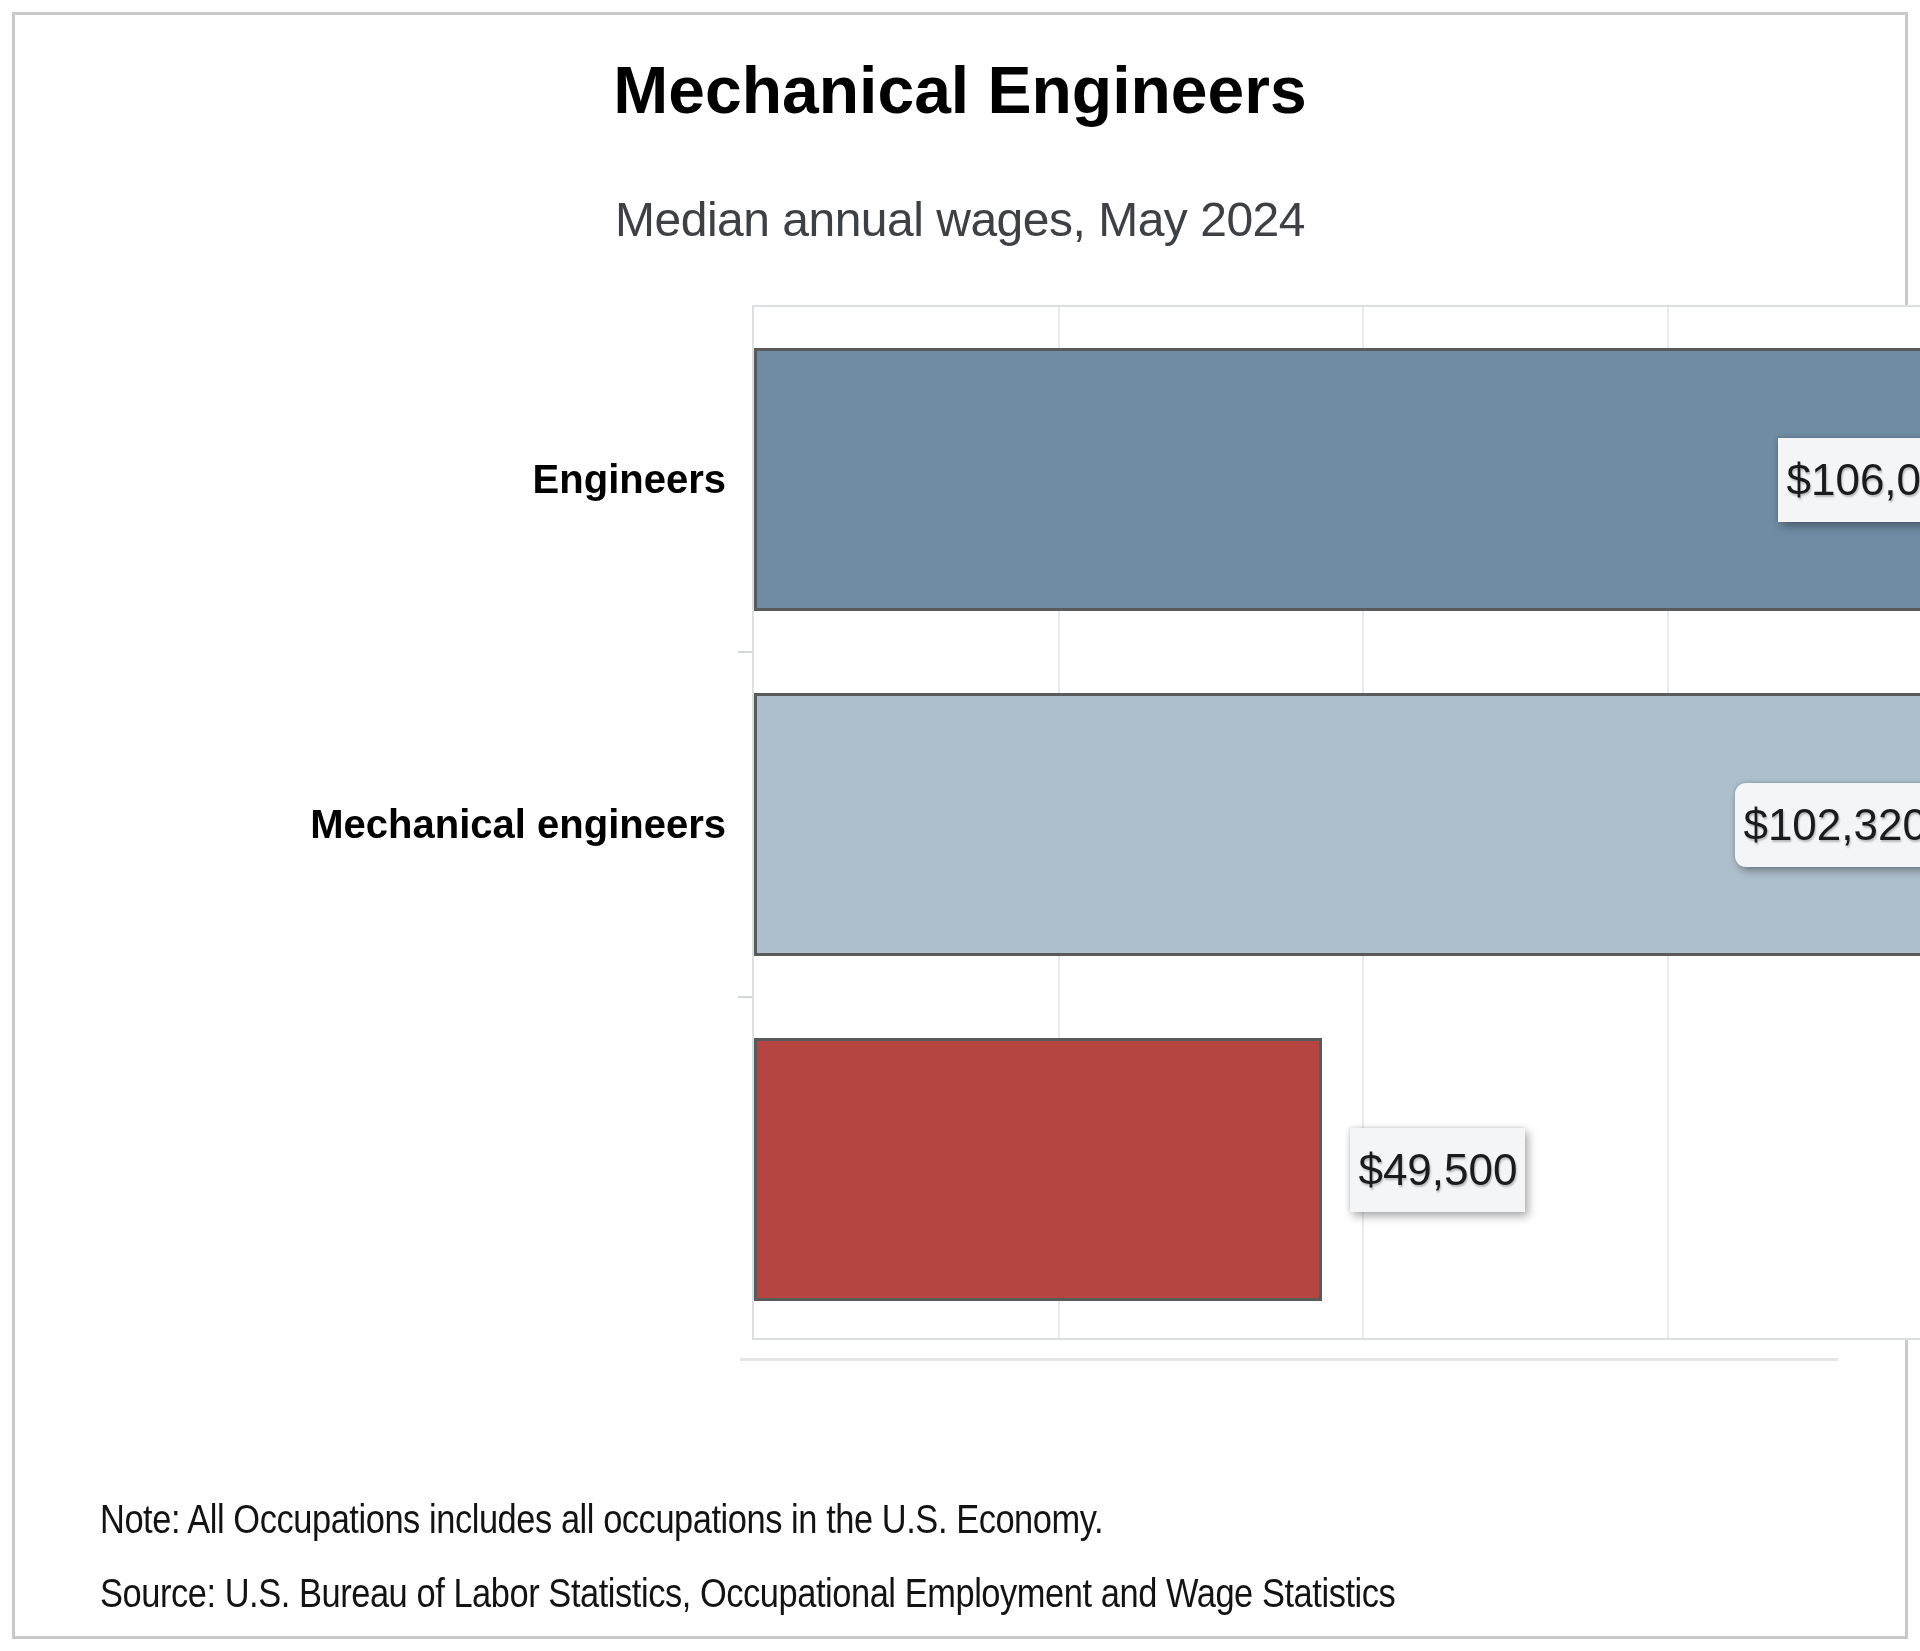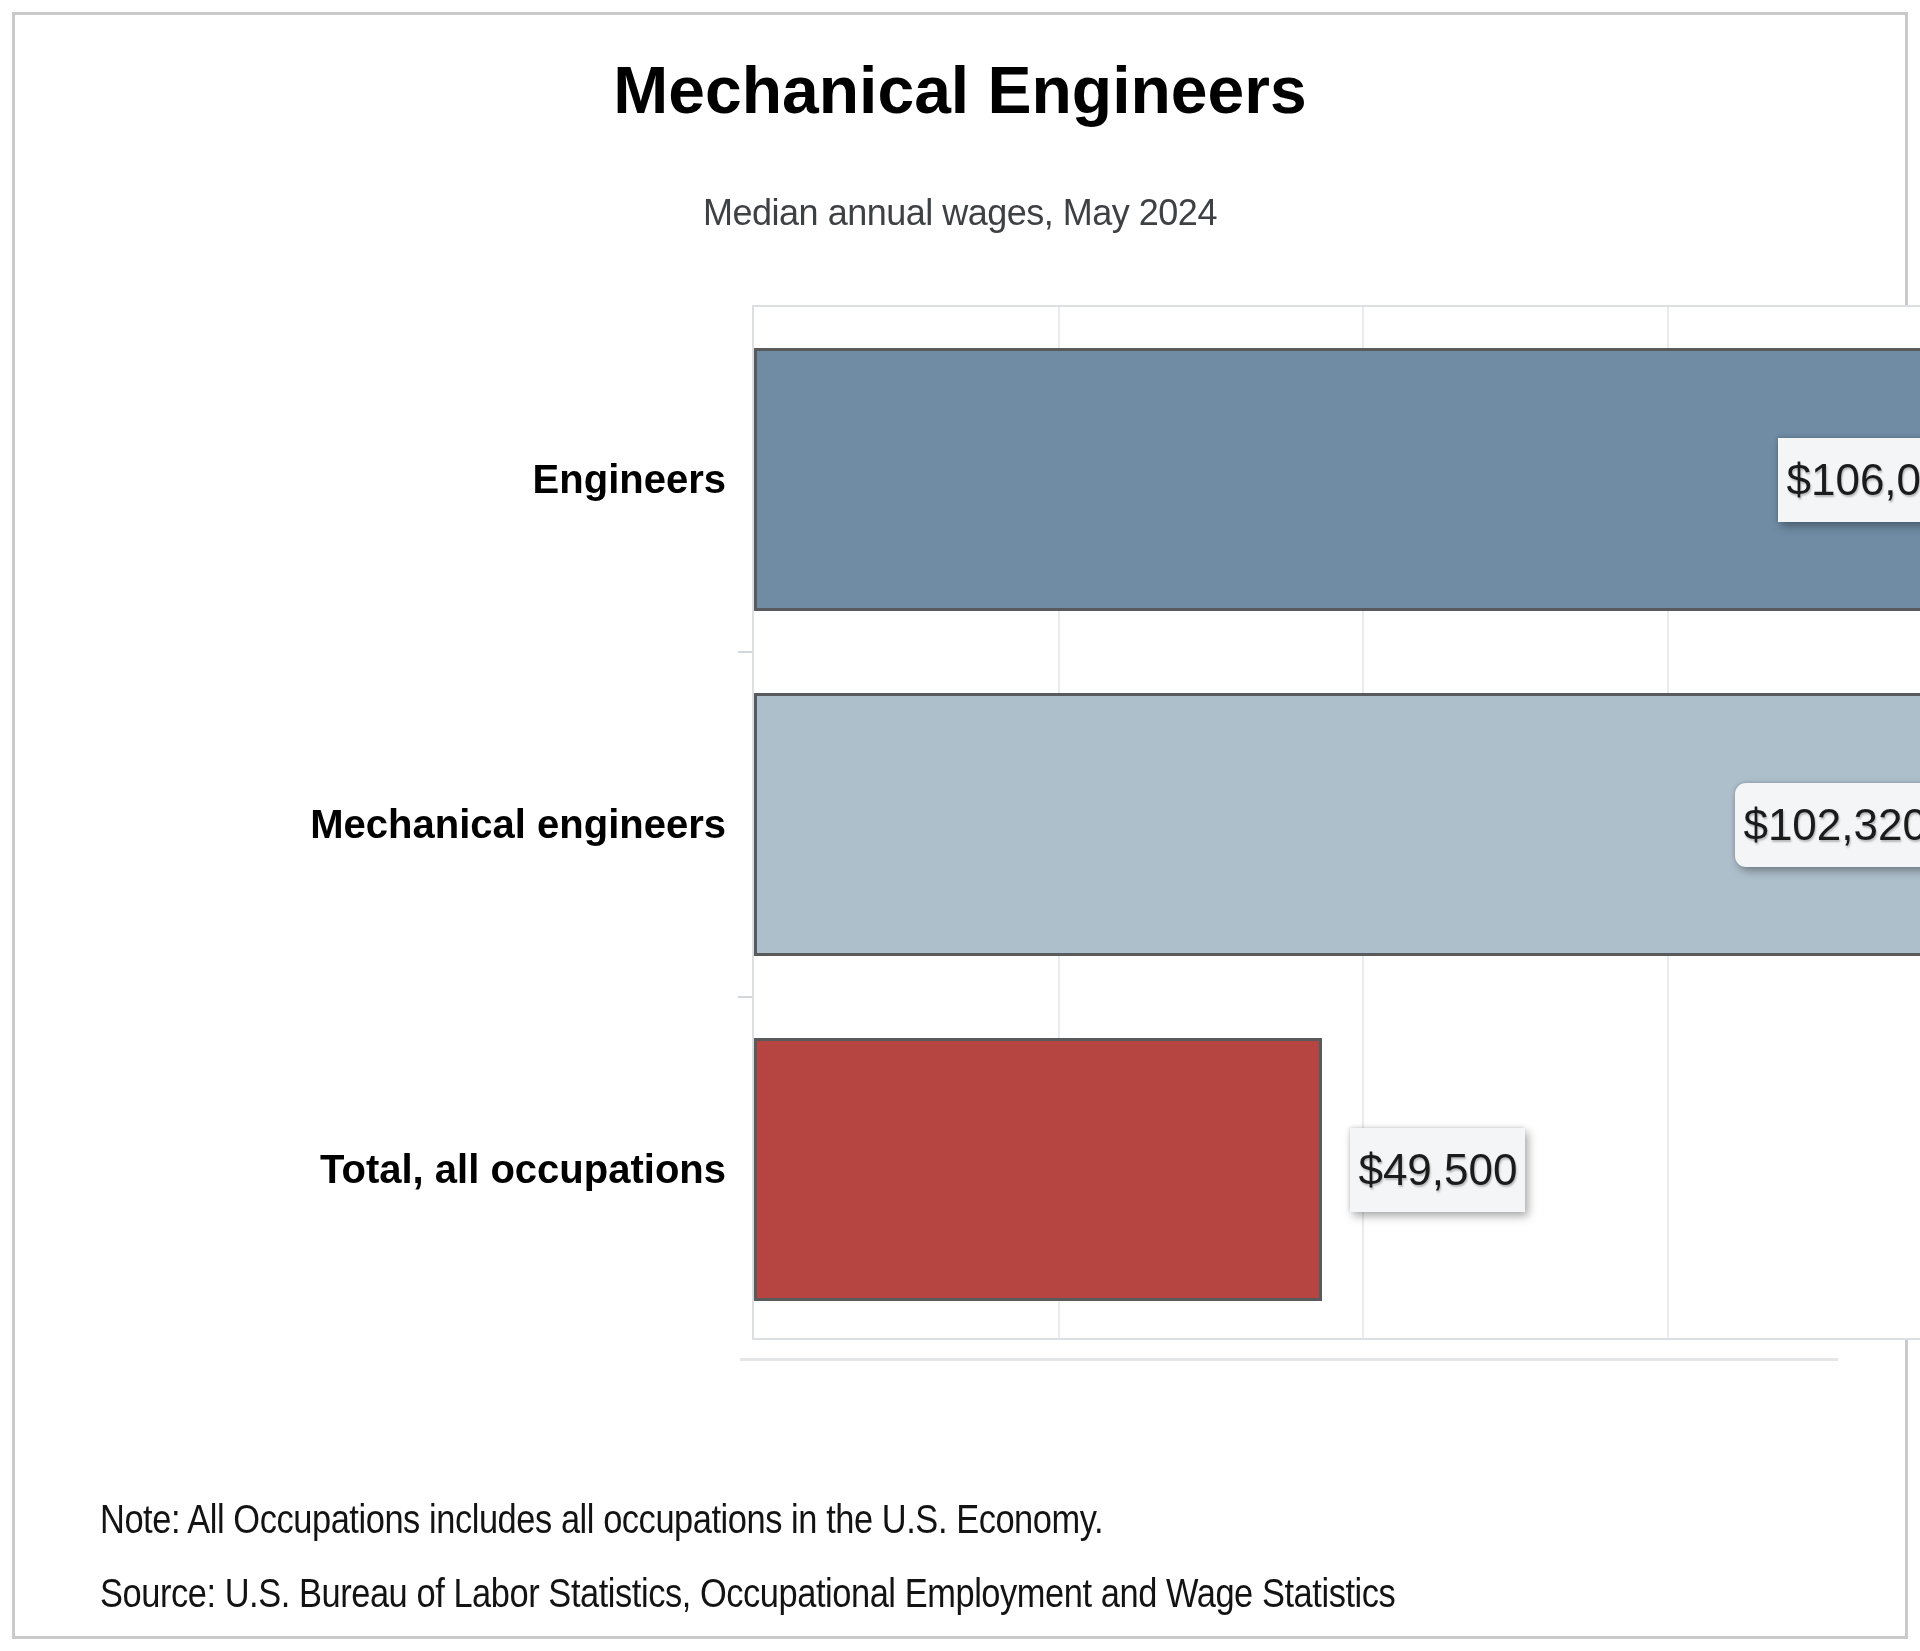--- a/index.html
+++ b/index.html
@@ -14,21 +14,21 @@
     border: 3px solid #c9c9c9;
     pointer-events: none;
   }
   .title {
     position: absolute; left: 0; top: 52px; width: 100%;
     margin: 0; text-align: center;
     font-size: 66px; font-weight: bold; color: #000000;
   }
   .subtitle {
     position: absolute; left: 0; top: 192px; width: 100%;
-    text-align: center; font-size: 36px; color: #3e4144;
+    text-align: center; font-size: 48px; color: #3e4144;
     letter-spacing: -0.5px;
   }
   .plot {
     position: absolute; left: 752px; top: 305px;
     width: 1222px; height: 1035px;
     box-sizing: border-box;
     border: 2px solid #dcdfe1;
     background: #ffffff;
   }
   .gridline {
@@ -96,21 +96,20 @@
       <div class="val inside" style="right: 0%;">$106,070</div>
     </div>
 
     <div class="row">
       <div class="cat">Mechanical engineers</div>
       <div class="bar" style="width: 96.4646%; background-color: rgb(174, 191, 204); border-color: rgb(89, 90, 92);"></div>
       <div class="val inside" style="right: 3.5354%; border-radius: 11px;">$102,320</div>
     </div>
 
     <div class="row">
-      <div class="cat">Total, all occupations</div>
       <div class="bar" style="width: 46.6673%; background-color: rgb(182, 69, 66); border-color: rgb(89, 90, 92);"></div>
       <div class="val outside" style="left: 46.6673%;">$49,500</div>
     </div>
   </div>
 
   <div class="axis-line"></div>
 
   <div class="notes">
     <div>Note: All Occupations includes all occupations in the U.S. Economy.</div>
     <div>Source: U.S. Bureau of Labor Statistics, Occupational Employment and Wage Statistics</div>

